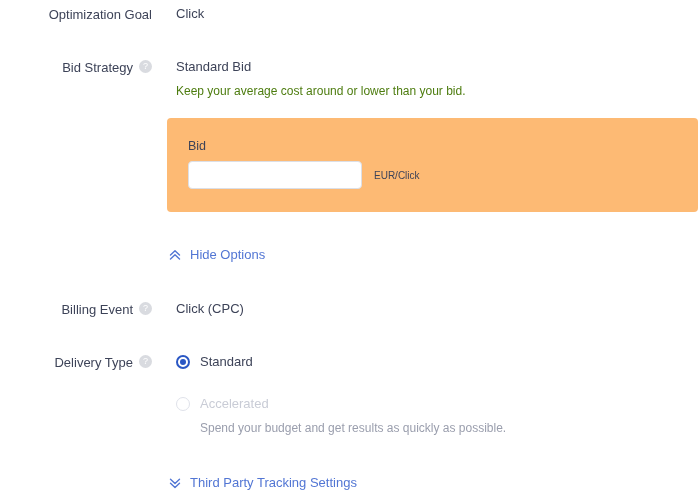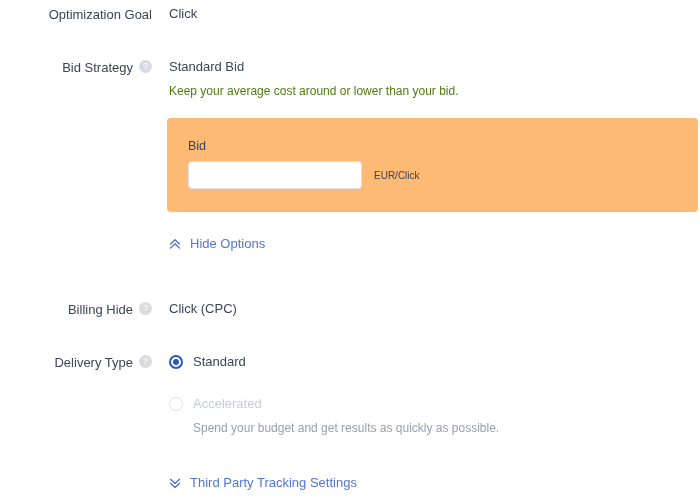--- a/index.html
+++ b/index.html
@@ -55,21 +55,21 @@
     line-height: 13px;
     text-align: center;
     margin-left: 6px;
     position: relative;
     top: -1px;
     font-family: "Liberation Sans", sans-serif;
   }
 
   .value-col {
     flex: 1 1 auto;
-    padding-left: 17px;
+    padding-left: 24px;
     line-height: 18px;
   }
   .value-main {
     font-size: 13px;
     color: #3d4358;
     line-height: 18px;
   }
   .value-desc {
     font-size: 12px;
     color: #4d7c0f;
@@ -215,33 +215,33 @@
       <div class="value-desc">Keep your average cost around or lower than your bid.</div>
     </div>
   </div>
 
   <div class="bid-panel">
     <div class="bid-panel-label">Bid</div>
     <input class="bid-input" type="text" value="" placeholder="" style="">
     <div class="bid-unit">EUR/Click</div>
   </div>
 
-  <div class="link-row" style="top:235px;text-align:center;">
+  <div class="link-row" style="top:246px;text-align:center;">
     <span class="chev">
       <svg width="14" height="14" viewBox="0 0 14 14" fill="none" stroke="#5276d4" stroke-width="1.4" stroke-linecap="round" stroke-linejoin="round">
         <polyline points="2.5,7 7,2.8 11.5,7"></polyline>
         <polyline points="2.5,11 7,6.8 11.5,11"></polyline>
       </svg>
     </span>
     <span>Hide Options</span>
   </div>
 
   <div class="row" style="top:300px;">
     <div class="label-col">
-      <span class="label-text">Billing Hide</span><span class="help-icon">?</span>
+      <span class="label-text">Billing Event</span><span class="help-icon">?</span>
     </div>
     <div class="value-col">
       <div class="value-main">Click (CPC)</div>
     </div>
   </div>
 
   <div class="row" style="top:353px;">
     <div class="label-col">
       <span class="label-text">Delivery Type</span><span class="help-icon">?</span>
     </div>

